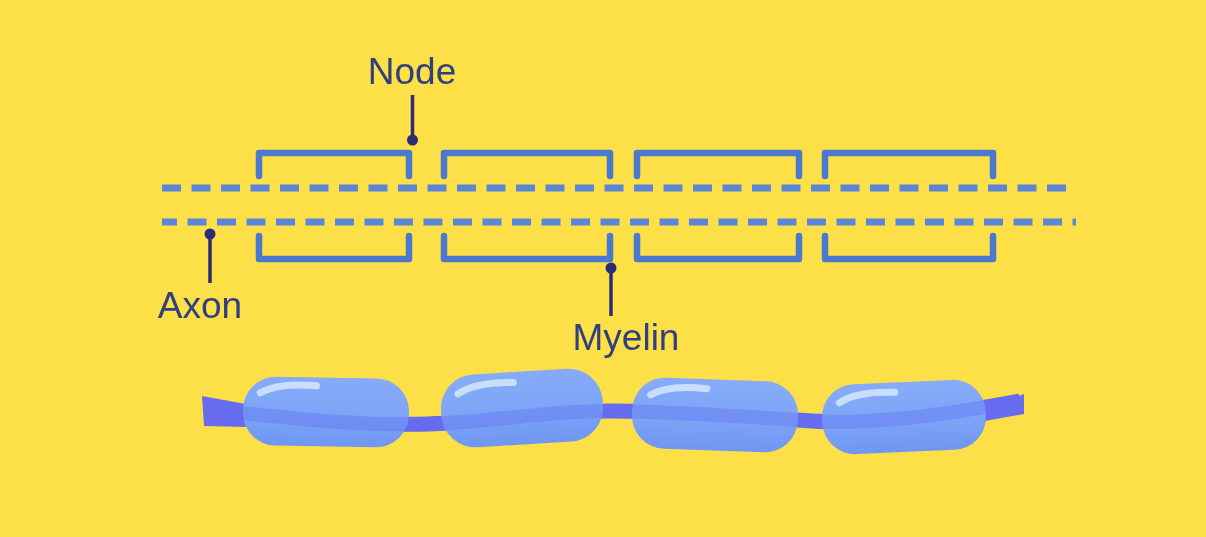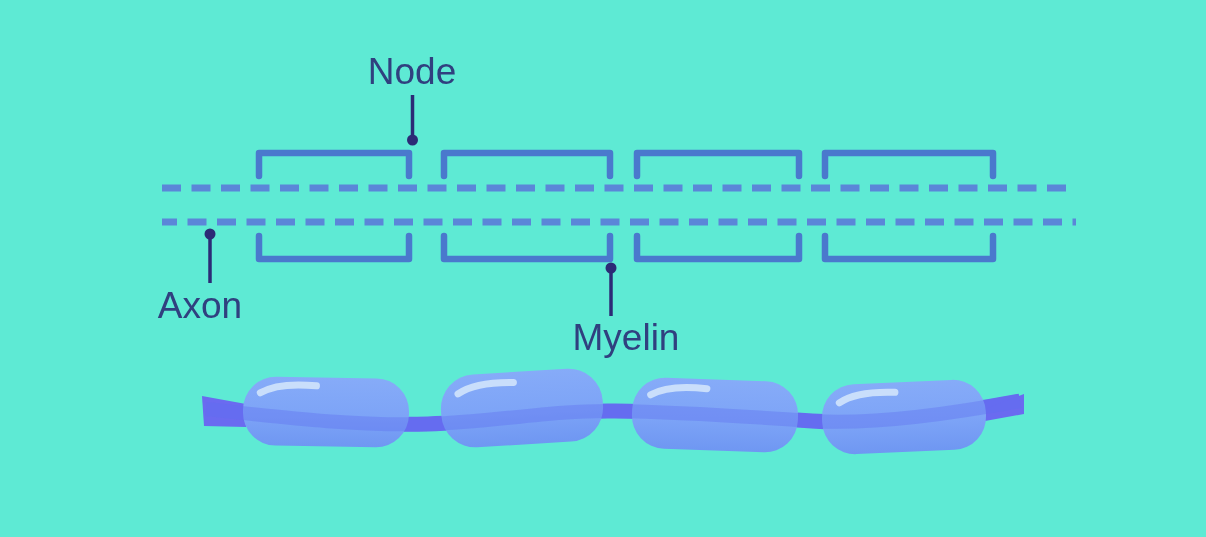--- a/index.html
+++ b/index.html
@@ -5,21 +5,21 @@
   html, body {
     margin: 0;
     padding: 0;
     background: #ffffff;
     font-family: "Liberation Sans", sans-serif;
   }
   .stage {
     position: relative;
     width: 1206px;
     height: 537px;
-    background: #5eead4;
+    background: #fde047;
     overflow: hidden;
   }
   svg { display: block; }
   text {
     font-family: "Liberation Sans", sans-serif;
     font-size: 37px;
     font-weight: 400;
   }
 </style>
 </head>

